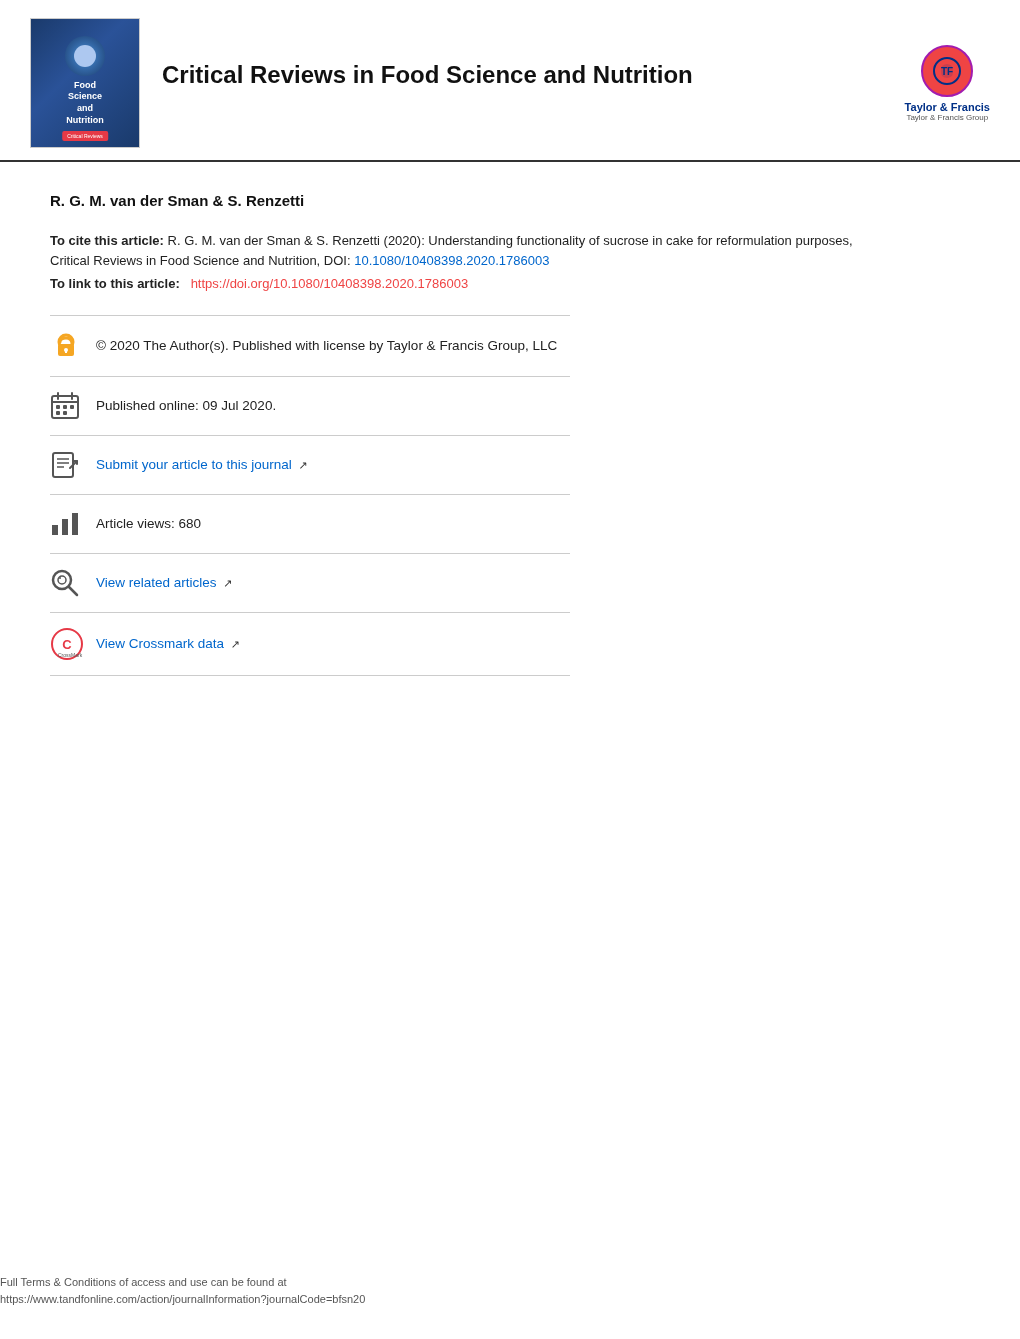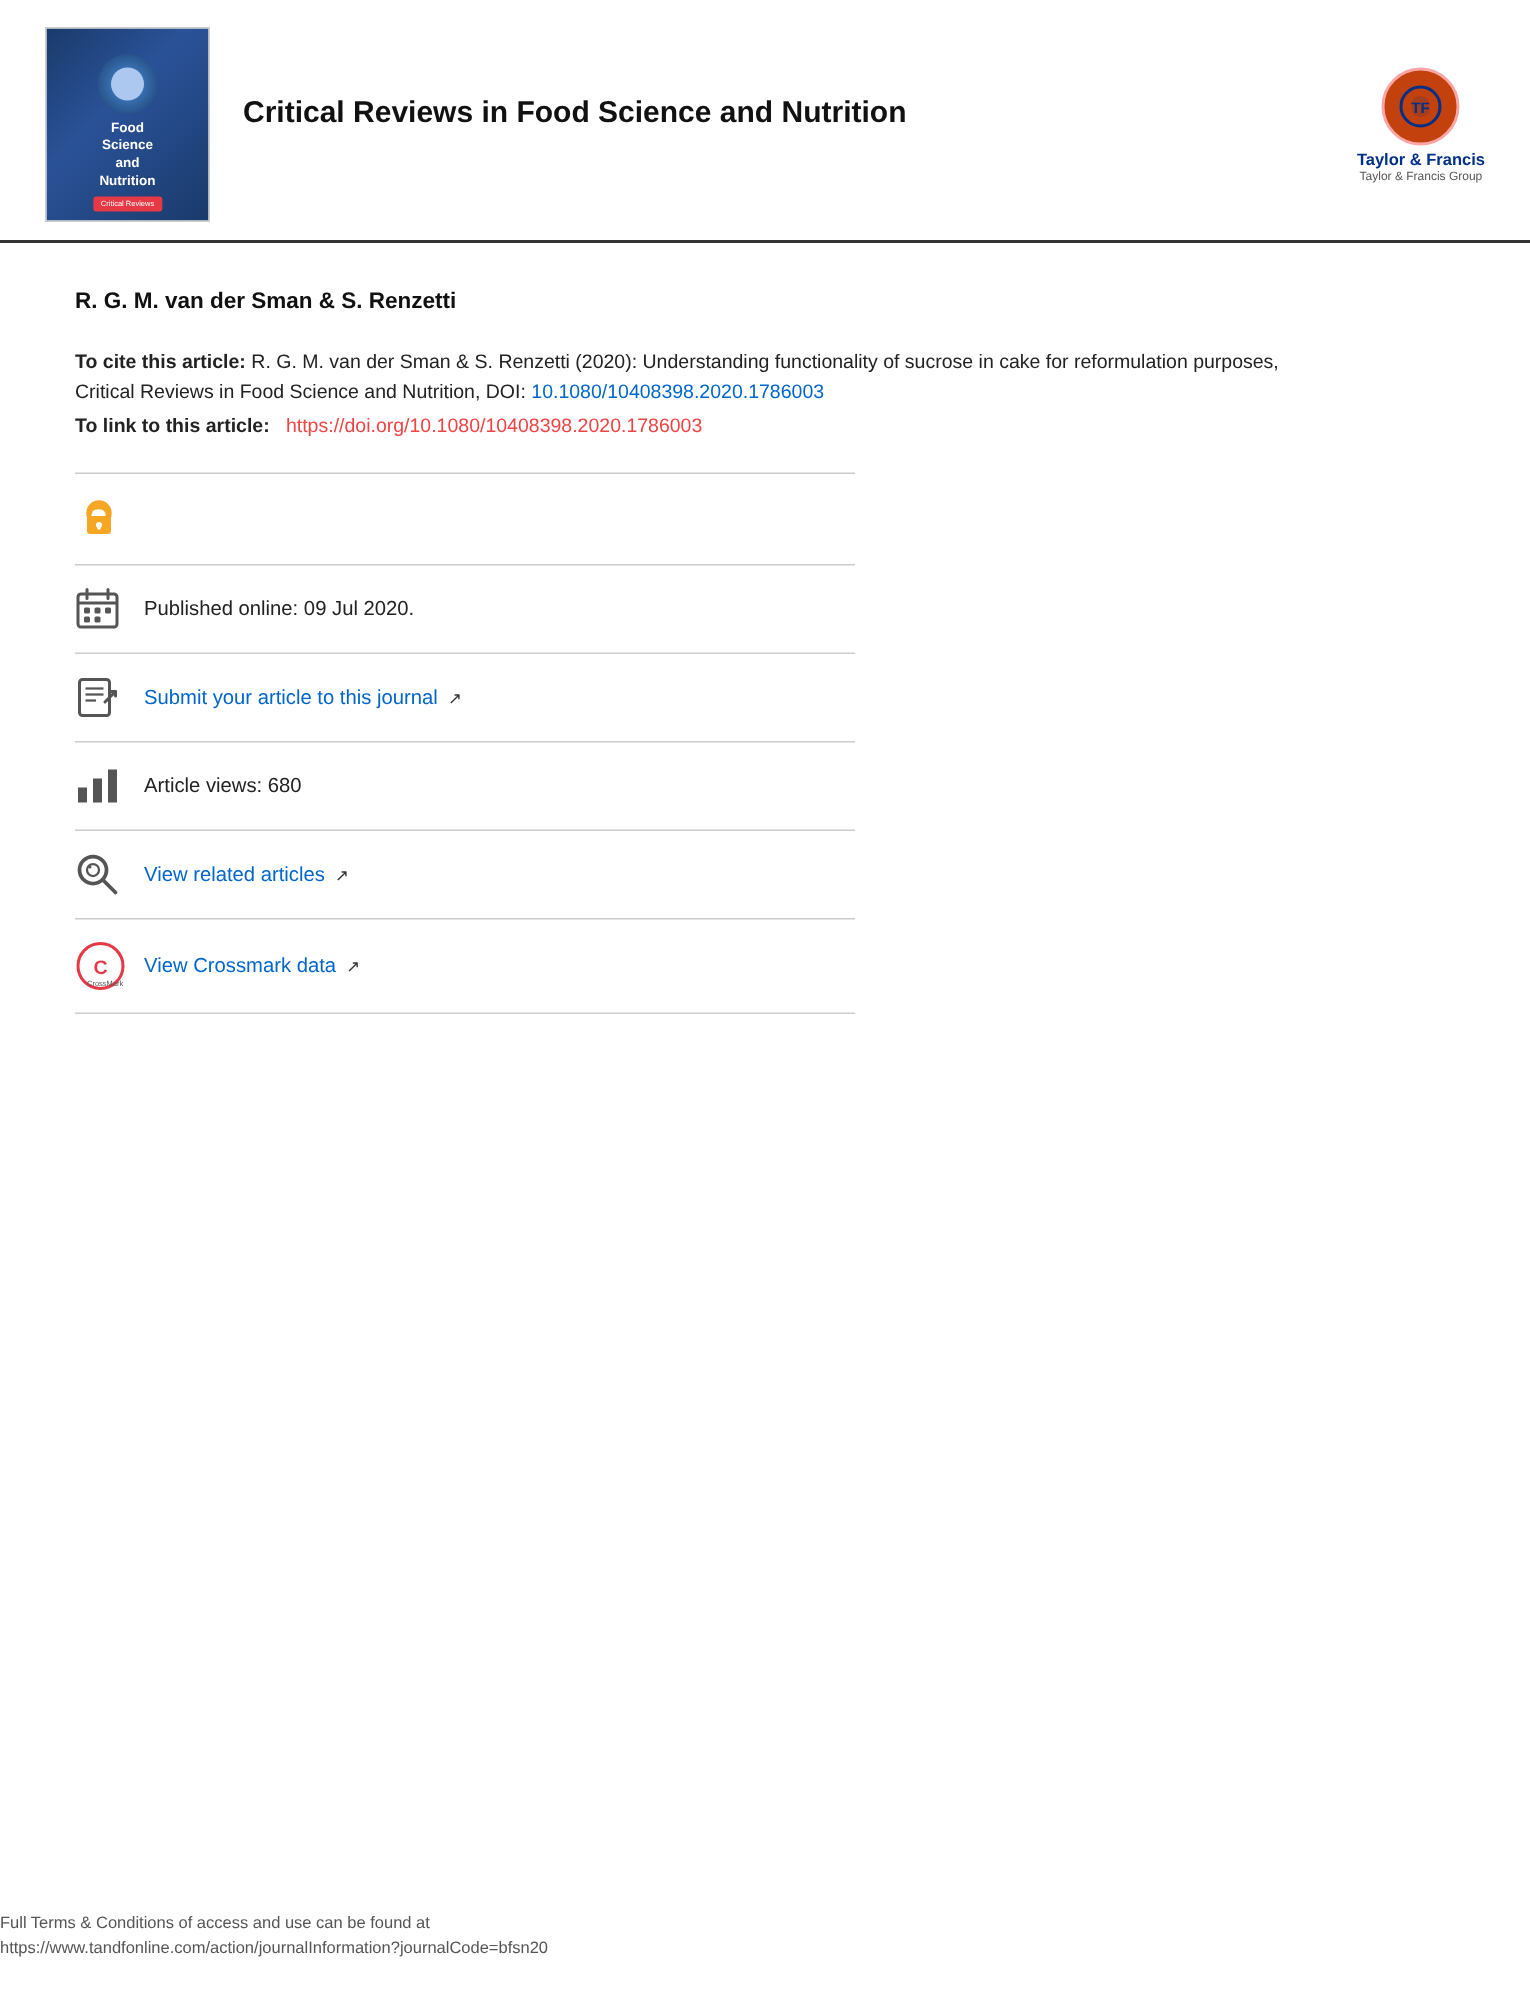--- a/index.html
+++ b/index.html
@@ -67,21 +67,21 @@
       width: 22px;
       height: 22px;
       background: #adc8f0;
       border-radius: 50%;
     }
 
     .header-center {
       flex: 1;
     }
     .journal-title {
-      font-size: 20px;
+      font-size: 24px;
       font-weight: bold;
       color: #111;
       margin-bottom: 16px;
     }
     .issn-line {
       font-size: 11px;
       color: #444;
       margin-top: 40px;
     }
     .issn-line a {
@@ -92,25 +92,25 @@
     .tf-logo {
       display: flex;
       flex-direction: column;
       align-items: center;
       margin-left: 20px;
     }
     .tf-logo-circle {
       width: 52px;
       height: 52px;
       border-radius: 50%;
-      border: 2px solid #fca5a5;
+      border: 2px solid #a21caf;
       display: flex;
       align-items: center;
       justify-content: center;
-      background: #c2410c;
+      background: #ef4444;
       margin-bottom: 4px;
     }
     .tf-logo-circle svg {
       width: 30px;
       height: 30px;
     }
     .tf-brand-name {
       font-size: 11px;
       font-weight: bold;
       color: #003087;
@@ -279,20 +279,21 @@
     <div class="info-row">
       <div class="info-icon">
         <svg class="oa-icon" viewBox="0 0 32 32" xmlns="http://www.w3.org/2000/svg">
           <circle cx="16" cy="12" r="7" fill="none" stroke="#f5a623" stroke-width="3"></circle>
           <path d="M10 12 Q10 8 16 8 Q22 8 22 14" fill="none" stroke="#f5a623" stroke-width="3" stroke-linecap="round"></path>
           <rect x="8" y="14" width="16" height="12" rx="2" fill="#f5a623"></rect>
           <circle cx="16" cy="20" r="2" fill="#fff"></circle>
           <line x1="16" y1="20" x2="16" y2="23" stroke="#fff" stroke-width="2"></line>
         </svg>
       </div>
+      <div class="info-text">© 2020 The Author(s). Published with license by Taylor &amp; Francis Group, LLC</div>
     </div>
 
     <div class="info-row">
       <div class="info-icon">
         <svg width="30" height="30" viewBox="0 0 30 30" xmlns="http://www.w3.org/2000/svg">
           <rect x="2" y="5" width="26" height="22" rx="2" fill="none" stroke="#555" stroke-width="2"></rect>
           <line x1="2" y1="11" x2="28" y2="11" stroke="#555" stroke-width="2"></line>
           <line x1="8" y1="2" x2="8" y2="8" stroke="#555" stroke-width="2" stroke-linecap="round"></line>
           <line x1="22" y1="2" x2="22" y2="8" stroke="#555" stroke-width="2" stroke-linecap="round"></line>
           <rect x="6" y="14" width="4" height="4" rx="1" fill="#555"></rect>

